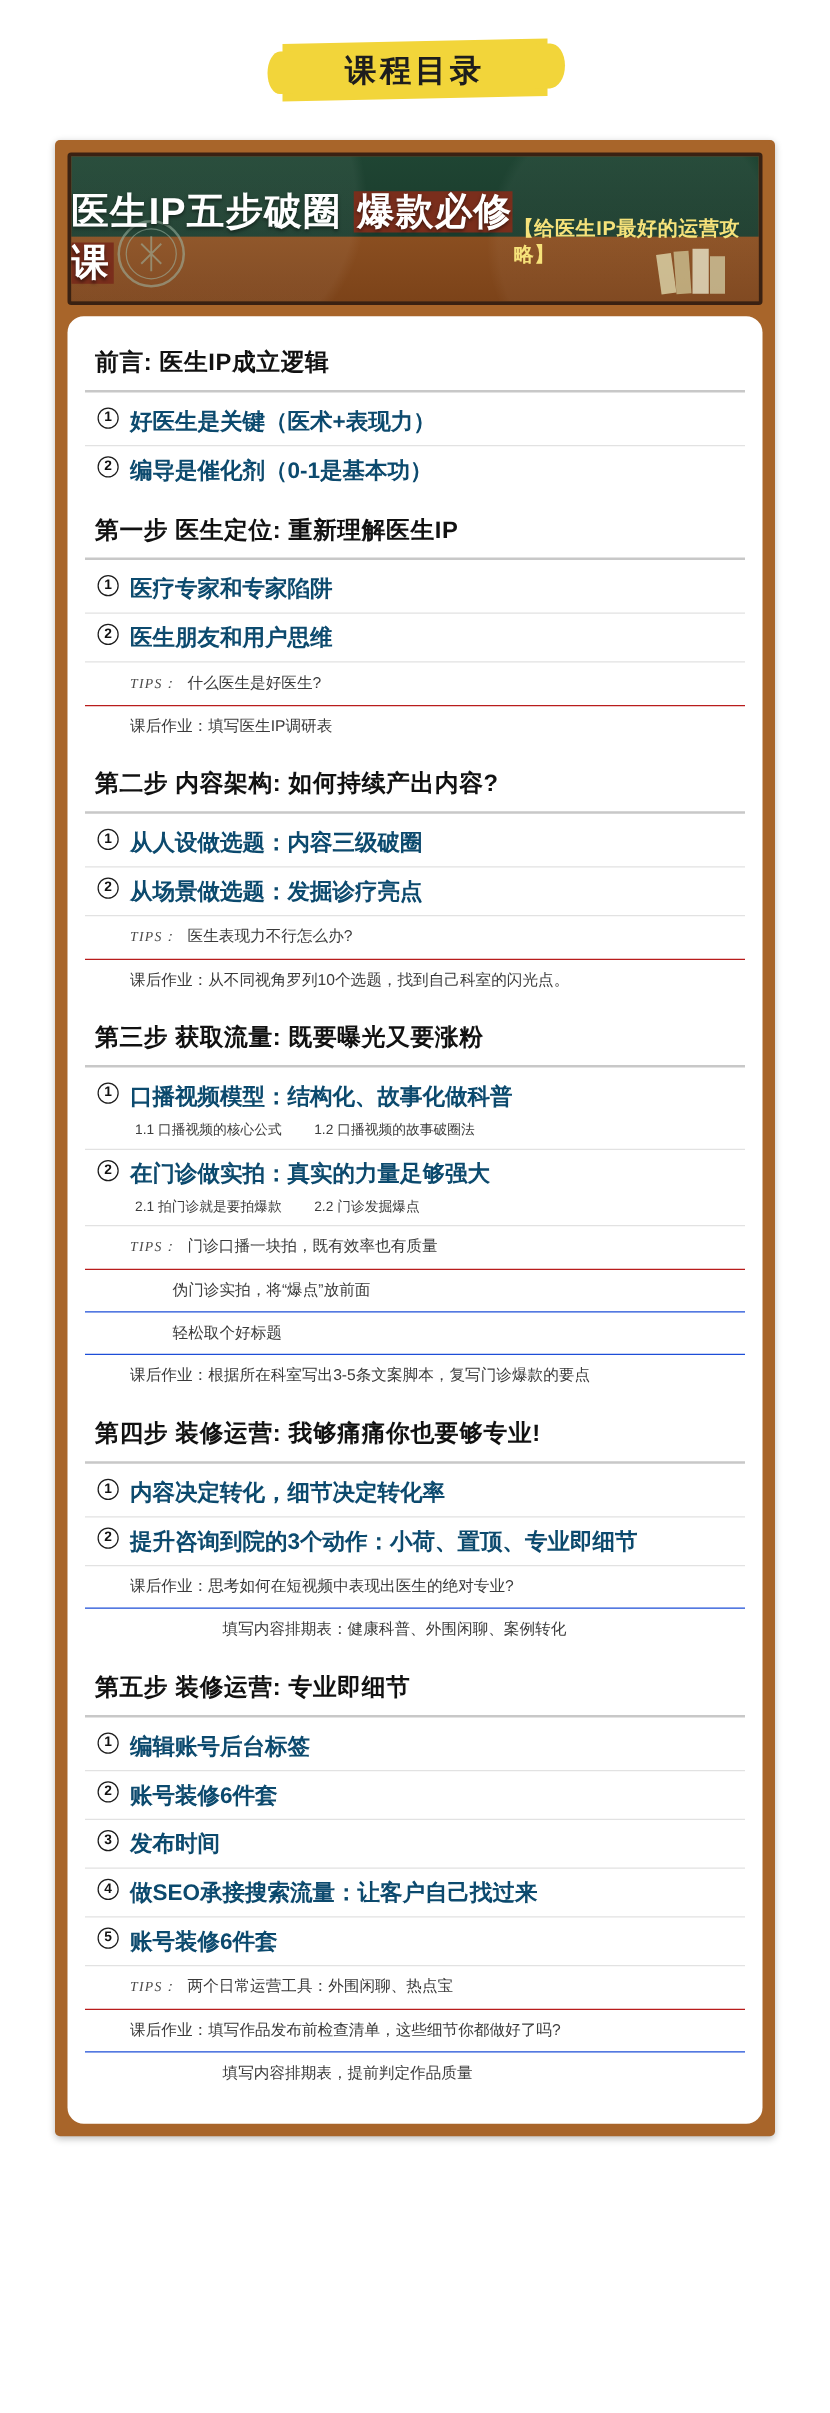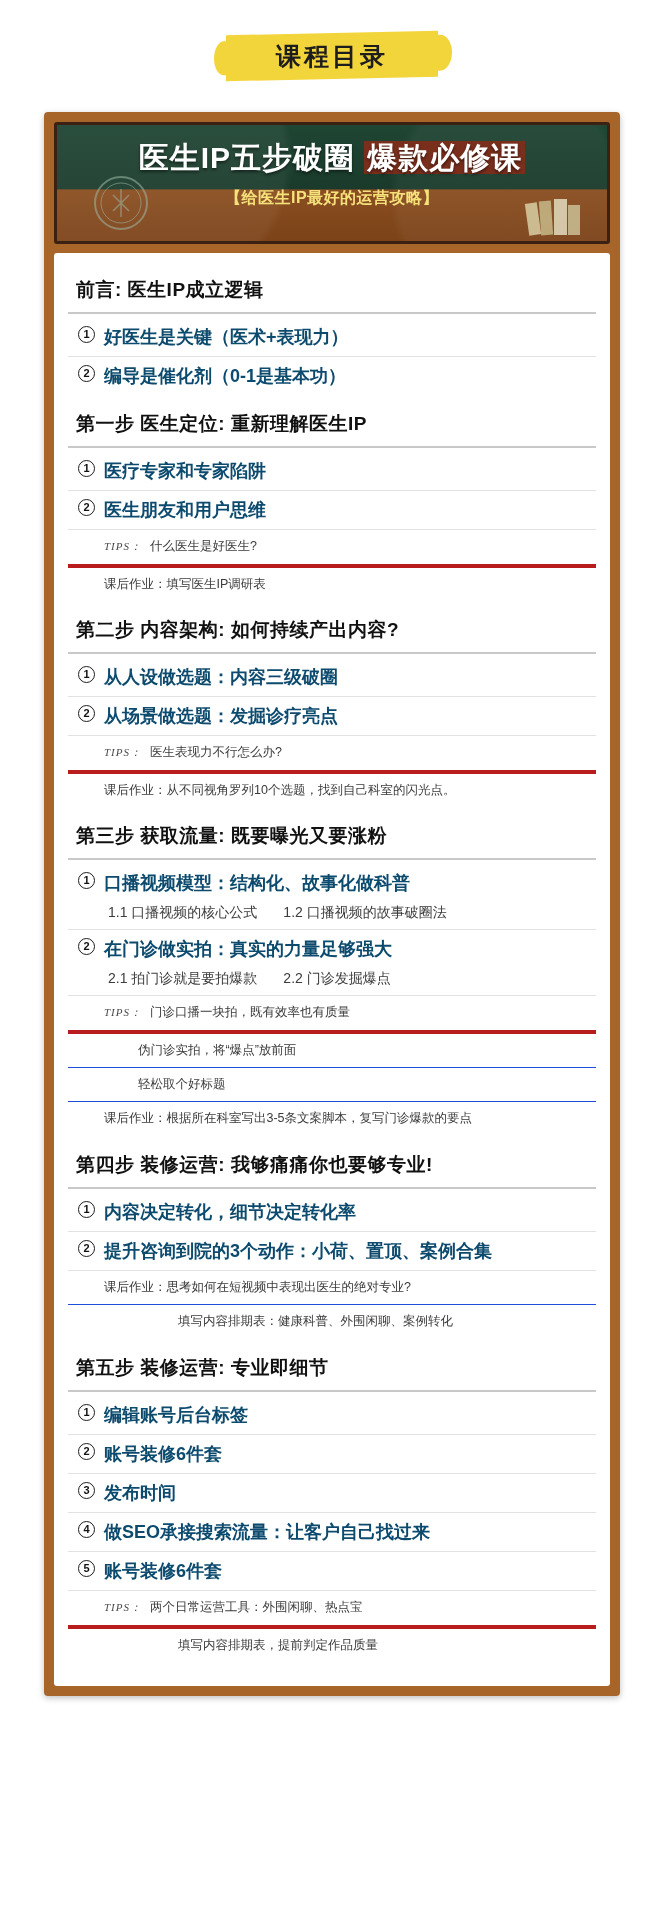--- a/index.html
+++ b/index.html
@@ -75,21 +75,21 @@
 
   
   .board {
     position: relative;
     height: 122px;
     background: linear-gradient(180deg,#1f4533 0%,#1a3b2c 55%,#8a4e20 56%,#7c4319 100%);
     border: 3px solid #3a2112;
     border-radius: 3px;
     overflow: hidden;
     display: flex;
-    flex-direction: column;
+    flex-direction: row;
     align-items: center;
     justify-content: flex-start;
     padding-top: 13px;
   }
   .board:before {
     content:"";
     position:absolute; inset:0;
     background:
       radial-gradient(circle at 18% 30%, rgba(255,255,255,.05) 0 28%, transparent 30%),
       radial-gradient(circle at 82% 60%, rgba(255,255,255,.04) 0 24%, transparent 26%);
@@ -127,21 +127,21 @@
     bottom: 4px;
     width: 62px;
     height: 44px;
     z-index: 1;
     opacity: .85;
   }
 
   
   .sheet {
     background: #ffffff;
-    border-radius: 3px;
+    border-radius: 13px;
     margin-top: 9px;
     padding: 14px 14px 18px 14px;
   }
 
   
   .section { margin-bottom: 6px; }
   .sec-head {
     font-size: 19px;
     font-weight: bold;
     color: #111;
@@ -176,33 +176,33 @@
   .row-body { flex: 1 1 auto; }
   .row-title {
     font-size: 18px;
     font-weight: bold;
     color: #0c4a6e;
     line-height: 1.45;
   }
   .sub-line {
     display: flex;
     gap: 26px;
-    font-size: 14px;
+    font-size: 11px;
     color: #3c3c3c;
     margin-top: 6px;
     padding-left: 4px;
     line-height: 1.5;
   }
   .sub-item { white-space: nowrap; }
 
   .tip-row, .hw-row {
     display: flex;
-    align-items: flex-start;
+    align-items: center;
     padding: 7px 2px 7px 36px;
-    border-bottom: 4px solid #b91c1c;
+    border-bottom: 1px solid #b91c1c;
     font-size: 12.5px;
     color: #3a3a3a;
     line-height: 1.55;
   }
   .tip-row:last-child, .hw-row:last-child { border-bottom: none; }
   .tip-label {
     font-size: 11px;
     letter-spacing: 1px;
     color: #4a4a4a;
     margin-right: 8px;
@@ -359,21 +359,21 @@
         <div class="rows">
           <div class="row">
             <span class="num">1</span>
             <div class="row-body">
               <div class="row-title">内容决定转化，细节决定转化率</div>
             </div>
           </div>
           <div class="row">
             <span class="num">2</span>
             <div class="row-body">
-              <div class="row-title">提升咨询到院的3个动作：小荷、置顶、案例合集</div>
+              <div class="row-title">提升咨询到院的3个动作：小荷、置顶、专业即细节</div>
             </div>
           </div>
           <div class="plain-row">课后作业：思考如何在短视频中表现出医生的绝对专业?</div>
           <div class="plain-row indent-2">填写内容排期表：健康科普、外围闲聊、案例转化</div>
         </div>
       </div>
 
       <div class="section">
         <div class="sec-head">第五步 装修运营: 专业即细节</div>
         <div class="rows">
@@ -404,19 +404,20 @@
           <div class="row">
             <span class="num">5</span>
             <div class="row-body">
               <div class="row-title">账号装修6件套</div>
             </div>
           </div>
           <div class="tip-row">
             <span class="tip-label">TIPS：</span>
             <span>两个日常运营工具：外围闲聊、热点宝</span>
           </div>
+          <div class="plain-row">课后作业：填写作品发布前检查清单，这些细节你都做好了吗?</div>
           <div class="plain-row indent-2 nb">填写内容排期表，提前判定作品质量</div>
         </div>
       </div>
 
     </div>
   </div>
 </div>
 
 </body></html>

